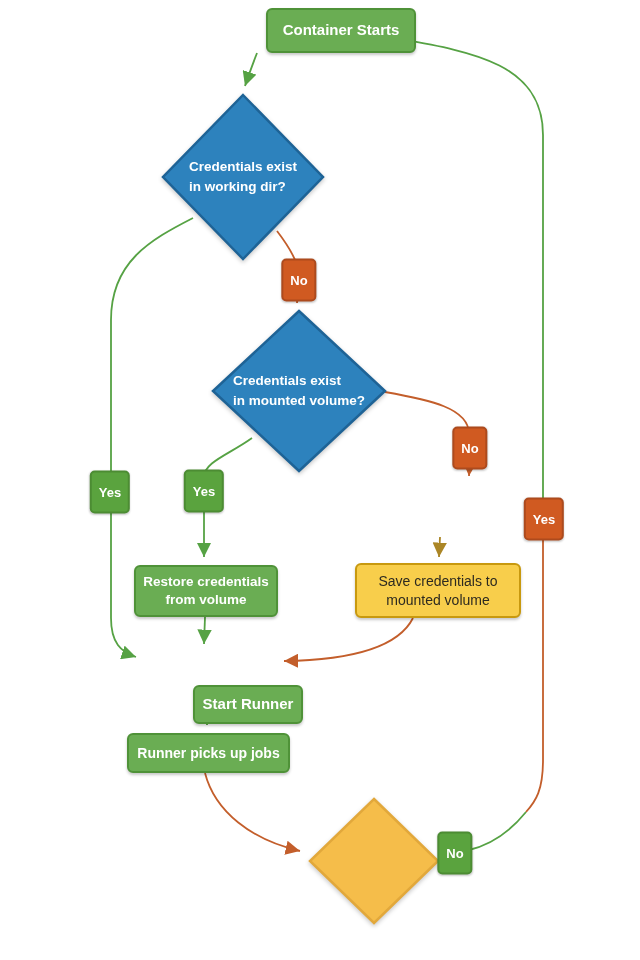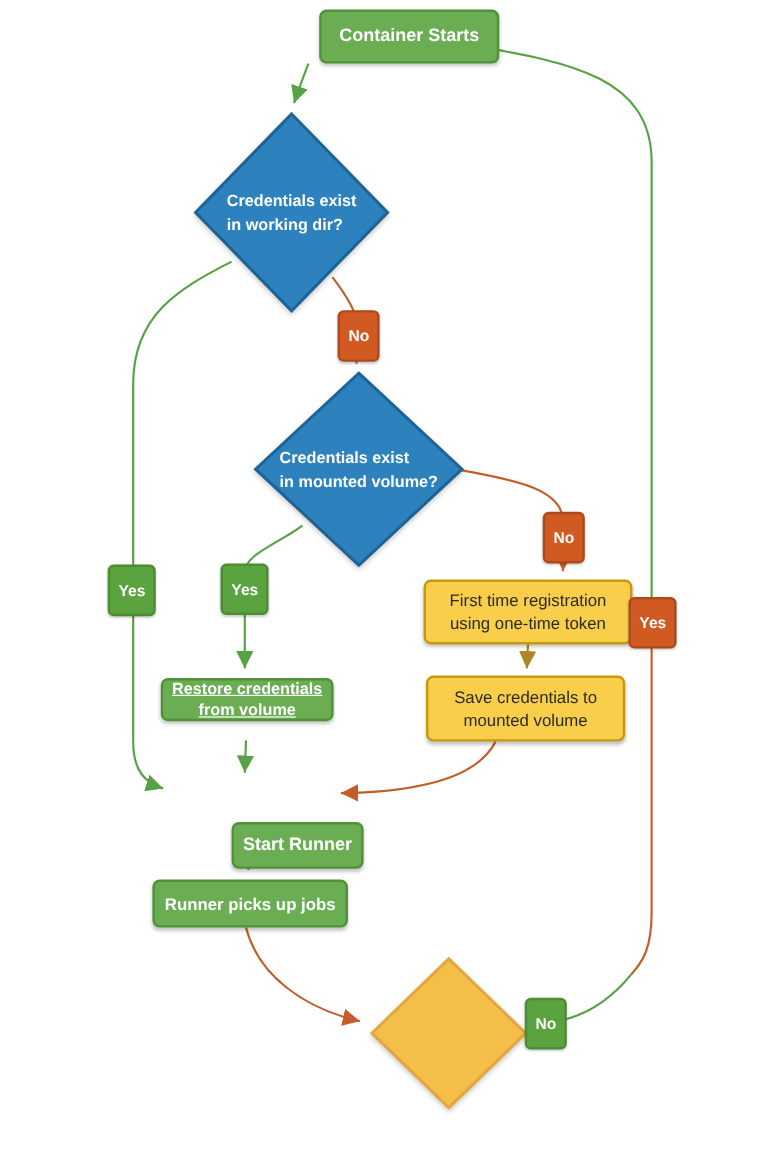--- a/index.html
+++ b/index.html
@@ -70,31 +70,27 @@
 
     <polygon class="shadowed" points="243,95 323,177 243,259 163,177" fill="#2d82bd" stroke="#1e6396" stroke-width="2.5"></polygon>
     <polygon class="shadowed" points="299,311 385,391 299,471 213,391" fill="#2d82bd" stroke="#1e6396" stroke-width="2.5"></polygon>
     <polygon class="shadowed" points="374,799 438,861 374,923 310,861" fill="#f5bd4a" stroke="#e2a83b" stroke-width="2.5"></polygon>
   </svg>
 
   <div class="node green-box bold" style="left:218px;top:8px;width:150px;height:45px;font-size:15px;">
     <span class="lbl">Container Starts</span>
   </div>
 
-  <div class="node yellow-box" style="left:353px;top:483px;width:174px;height:54px;font-size:14px;">
-    <span class="lbl">First time registration
-using one-time token</span>
-  </div>
 
   <div class="node yellow-box" style="left:355px;top:563px;width:166px;height:55px;font-size:14px;">
     <span class="lbl">Save credentials to
 mounted volume</span>
   </div>
 
-  <div class="node green-box semibold" style="left:134px;top:565px;width:144px;height:36px;font-size:13.5px;text-decoration:underline;">
+  <div class="node green-box semibold" style="left:134px;top:565px;width:144px;height:52px;font-size:13.5px;">
     <span class="lbl">Restore credentials
 from volume</span>
   </div>
 
   <div class="node green-box bold" style="left:145px;top:685px;width:110px;height:39px;font-size:15px;">
     <span class="lbl">Start Runner</span>
   </div>
 
   <div class="node green-box semibold" style="left:127px;top:733px;width:163px;height:40px;font-size:14px;">
     <span class="lbl">Runner picks up jobs</span>

